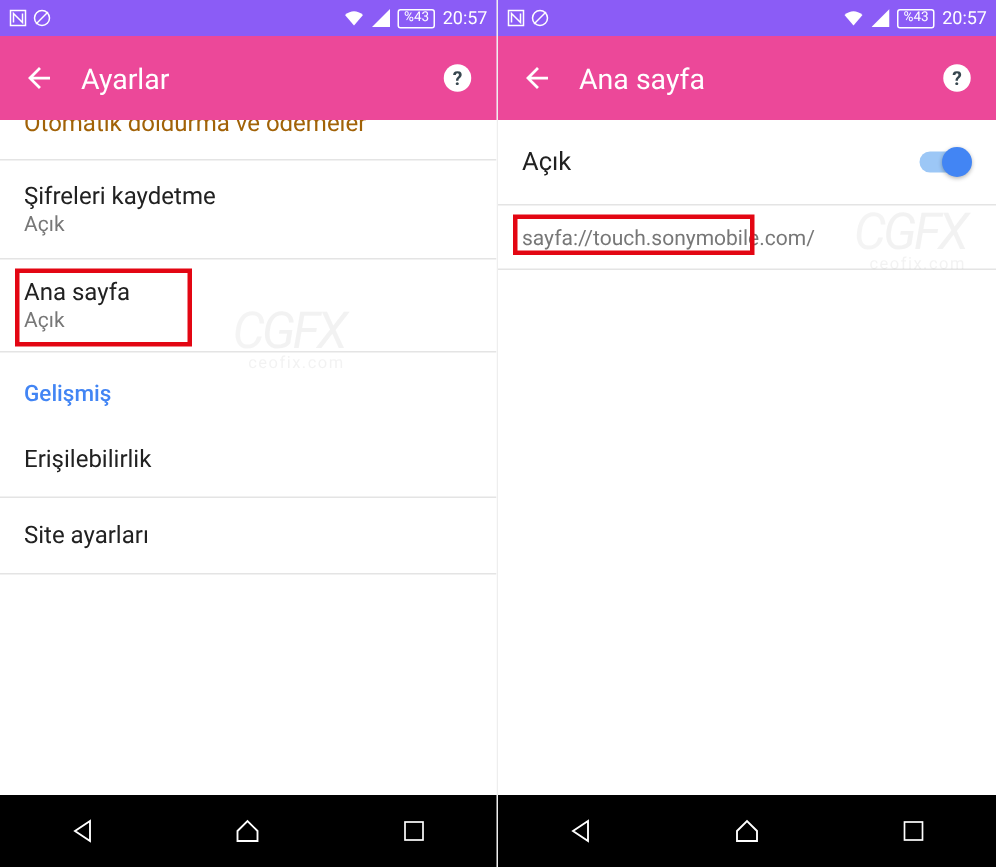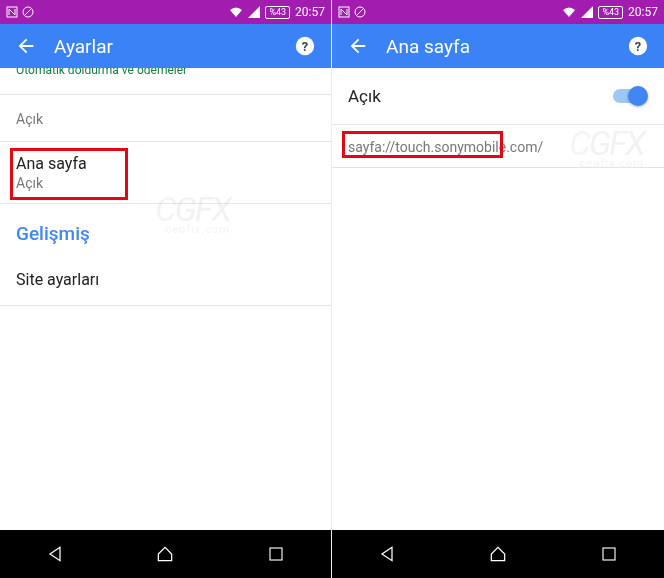--- a/index.html
+++ b/index.html
@@ -1,45 +1,45 @@
 <!DOCTYPE html>
 <html><head>
 <meta charset="utf-8">
 <style>
 * { margin: 0; padding: 0; box-sizing: border-box; font-family: Roboto, Arial, sans-serif; }
 html, body { width: 664px; height: 578px; background: #fff; }
 .container { display: flex; width: 664px; height: 578px; }
 .phone { width: 332px; height: 578px; display: flex; flex-direction: column; background: #fff; position: relative; }
 .phone.left { border-right: 1px solid #eee; }
 
-.statusbar { height: 24px; background: #a21caf; color: #fff; display: flex; align-items: center; padding: 0 6px; font-size: 11px; }
+.statusbar { height: 24px; background: #8b5cf6; color: #fff; display: flex; align-items: center; padding: 0 6px; font-size: 11px; }
 .statusbar .sb-left { display: flex; gap: 4px; align-items: center; }
 .statusbar .sb-right { margin-left: auto; display: flex; gap: 5px; align-items: center; }
 .statusbar svg { display: block; }
 
-.appbar { height: 44px; background: #3b82f6; color: #fff; display: flex; align-items: center; padding: 0 10px; }
+.appbar { height: 56px; background: #ec4899; color: #fff; display: flex; align-items: center; padding: 0 10px; }
 .appbar .back { width: 32px; height: 32px; display: flex; align-items: center; justify-content: center; margin-right: 12px; }
 .appbar .title { font-size: 19px; font-weight: 400; flex: 1; }
 .appbar .help { width: 32px; height: 32px; display: flex; align-items: center; justify-content: center; }
 
 .content { flex: 1; overflow: hidden; background: #fff; position: relative; }
 
-.cutoff { padding: 12px 16px 6px; border-bottom: 1px solid #e4e4e4; color: #15803d; font-size: 12px; line-height: 20px; overflow: hidden; position: relative; }
+.cutoff { padding: 12px 16px 6px; border-bottom: 1px solid #e4e4e4; color: #a16207; font-size: 16px; line-height: 20px; overflow: hidden; position: relative; }
 
 .item { padding: 14px 16px; border-bottom: 1px solid #e4e4e4; position: relative; }
 .item .primary { font-size: 16px; color: #212121; }
 .item .secondary { font-size: 14px; color: #777; margin-top: 2px; }
 .item.single .primary { line-height: 22px; }
 
 .item.highlight { padding-top: 12px; padding-bottom: 12px; }
 .item.highlight .box { position: absolute; border: 3px solid #e30613; pointer-events: none; }
 .item.highlight.left .box { left: 10px; top: 6px; width: 118px; height: 52px; }
 .item.highlight.right .box { left: 10px; top: 6px; width: 161px; height: 27px; }
 
-.section-label { padding: 18px 16px 10px; font-size: 19px; color: #4285F4; font-weight: 500; }
+.section-label { padding: 18px 16px 10px; font-size: 15px; color: #4285F4; font-weight: 500; }
 
 .toggle-row { padding: 18px 16px; border-bottom: 1px solid #e4e4e4; display: flex; align-items: center; }
 .toggle-row .primary { font-size: 17px; color: #212121; flex: 1; }
 .switch { width: 36px; height: 20px; position: relative; }
 .switch .track { position: absolute; width: 34px; height: 14px; background: #9cc7f6; border-radius: 7px; top: 3px; left: 1px; }
 .switch .thumb { position: absolute; width: 20px; height: 20px; background: #4285F4; border-radius: 50%; right: 0; top: 0; box-shadow: 0 1px 3px rgba(0,0,0,.3); }
 
 .navbar { height: 48px; background: #000; display: flex; align-items: center; justify-content: space-around; }
 .navbar .navbtn { width: 60px; height: 36px; display: flex; align-items: center; justify-content: center; }
 
@@ -103,37 +103,41 @@
           </svg>
       </div>
     </div>
 
     <div class="content">
       <div class="cutoff" style="padding-top:0;">
         <span style="position:relative; top:-8px;">Otomatik doldurma ve ödemeler</span>
       </div>
 
       <div class="item">
+        <div class="primary">Şifreleri kaydetme</div>
         <div class="secondary">Açık</div>
       </div>
 
       <div class="item highlight left">
         <div class="box"></div>
         <div class="primary">Ana sayfa</div>
         <div class="secondary">Açık</div>
       </div>
 
       <div class="watermark" style="left:155px; top:128px;">
         <div class="gfx"><span class="c">C</span><span>GFX</span></div>
         <div class="sub">ceofix.com</div>
       </div>
 
       <div class="section-label">Gelişmiş</div>
 
 
+      <div class="item single">
+        <div class="primary">Erişilebilirlik</div>
+      </div>
 
       <div class="item single">
         <div class="primary">Site ayarları</div>
       </div>
 
     </div>
 
     <div class="navbar">
       <div class="navbtn">
           <svg width="20" height="20" viewBox="0 0 24 24">

